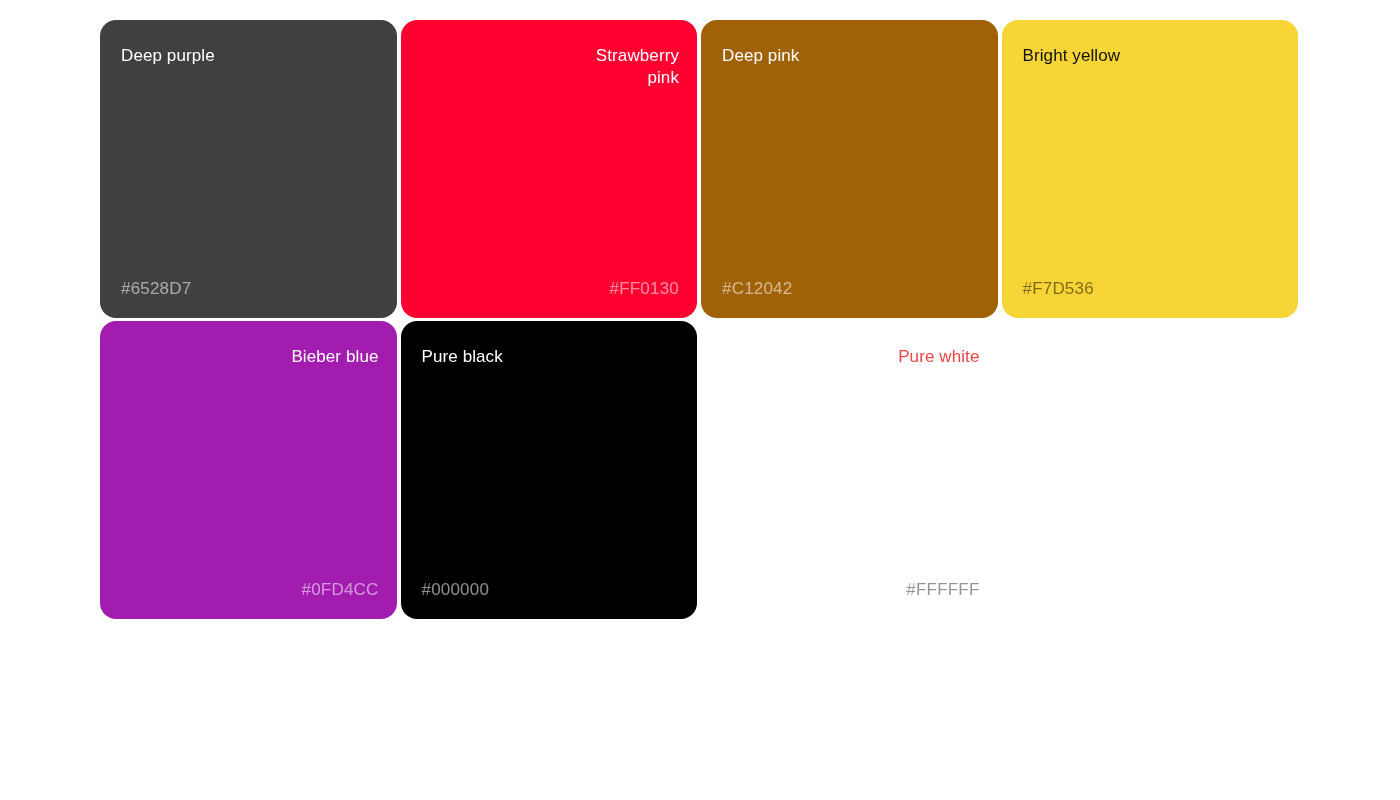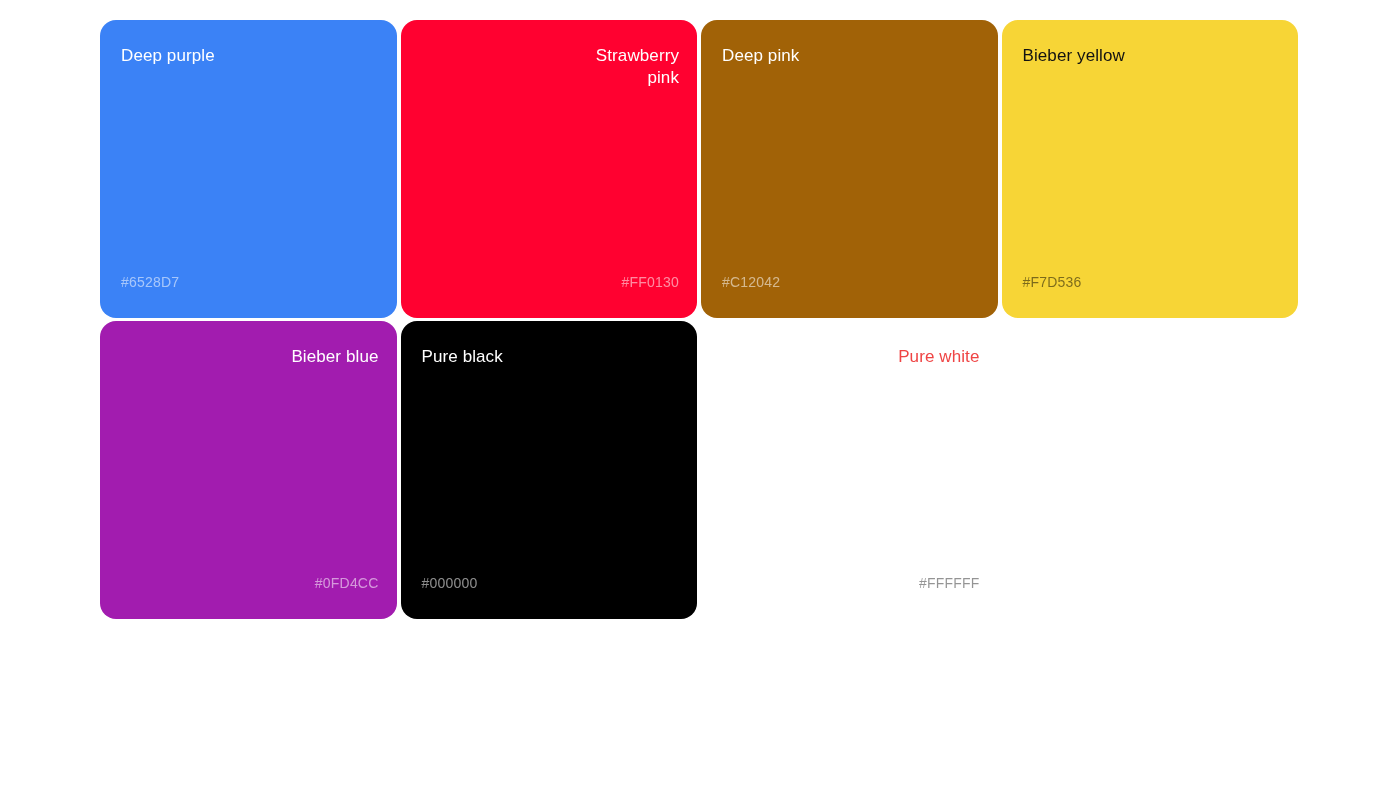--- a/index.html
+++ b/index.html
@@ -38,22 +38,22 @@
     position: absolute;
     top: 25px;
     font-size: 17px;
     line-height: 22px;
     letter-spacing: 0.1px;
     white-space: pre-line;
   }
 
   .swatch-hex {
     position: absolute;
-    bottom: 28px;
-    font-size: 14px;
+    bottom: 21px;
+    font-size: 17px;
     line-height: 16px;
     letter-spacing: 0.2px;
   }
 
   
   .align-left  .swatch-name { left: 21px;  text-align: left; }
   .align-left  .swatch-hex  { left: 21px;  text-align: left; }
   .align-right .swatch-name { right: 18px; text-align: right; }
   .align-right .swatch-hex  { right: 18px; text-align: right; }
 
@@ -65,35 +65,35 @@
   .tone-light .swatch-hex  { color: rgba(255,255,255,0.55); }
   .tone-dark  .swatch-name { color: #121212; }
   .tone-dark  .swatch-hex  { color: rgba(0,0,0,0.50); }
   .tone-dark-on-white .swatch-name { color: #ef4444; }
   .tone-dark-on-white .swatch-hex  { color: rgba(0,0,0,0.42); }
 </style>
 </head>
 <body style="background: rgb(255, 255, 255);">
 
 <div id="palette-grid">
-    <div class="swatch align-left tone-light" style="background: #3b82f6;">
+    <div class="swatch align-left tone-light" style="background: #404040;">
       <div class="swatch-name">Deep purple</div>
       <div class="swatch-hex">#6528D7</div>
     </div>
     <div class="swatch align-right tone-light wrap" style="background: rgb(255, 1, 48);">
       <div class="swatch-name">Strawberry
 pink</div>
       <div class="swatch-hex">#FF0130</div>
     </div>
     <div class="swatch align-left tone-light" style="background: #a16207;">
       <div class="swatch-name">Deep pink</div>
       <div class="swatch-hex">#C12042</div>
     </div>
     <div class="swatch align-left tone-dark" style="background: rgb(247, 213, 54);">
-      <div class="swatch-name">Bieber yellow</div>
+      <div class="swatch-name">Bright yellow</div>
       <div class="swatch-hex">#F7D536</div>
     </div>
     <div class="swatch align-right tone-light" style="background: #a21caf;">
       <div class="swatch-name">Bieber blue</div>
       <div class="swatch-hex">#0FD4CC</div>
     </div>
     <div class="swatch align-left tone-light" style="background: rgb(0, 0, 0);">
       <div class="swatch-name">Pure black</div>
       <div class="swatch-hex">#000000</div>
     </div>

